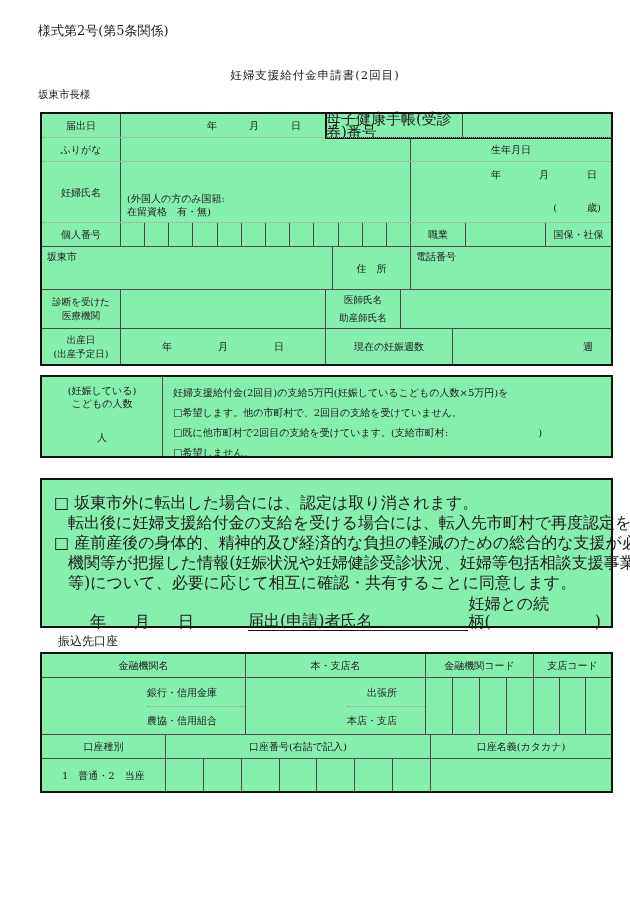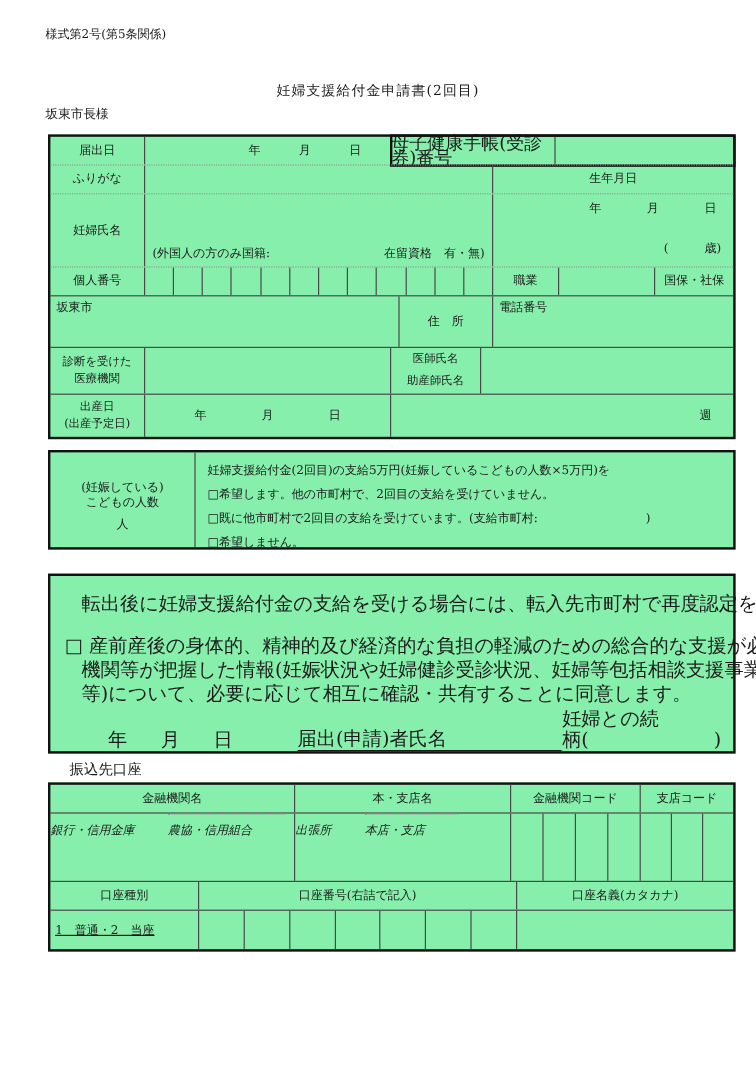--- a/index.html
+++ b/index.html
@@ -2,21 +2,21 @@
 <html><head>
 <meta charset="utf-8">
 <style>
   html,body { margin:0; padding:0; background:#e8e8e8; }
   .page {
     position:relative; width:630px; height:903px; background:#ffffff;
     font-family:"DejaVu Serif","Liberation Serif",serif;
     color:#1a1a1a; overflow:hidden;
   }
   .abs { position:absolute; }
-  .form-number { left:38px; top:22px; font-size:10px; }
+  .form-number { left:38px; top:22px; font-size:13px; }
   .form-title  { left:0; right:0; top:68px; text-align:center; font-size:11.5px; letter-spacing:1px; }
   .addressee   { left:38px; top:88px; font-size:10.5px; }
 
   
   .tbl { position:absolute; left:40px; width:573px; border:2px solid #111; box-sizing:border-box; background:#86efac; }
   .row { display:flex; position:relative; }
   .bt-solid { border-top:1px solid #4a4a4a; }
   .bt-dot   { border-top:1px dotted #999; }
   .cell { box-sizing:border-box; display:flex; align-items:center; justify-content:center;
           font-size:10px; line-height:13px; }
@@ -44,49 +44,49 @@
   .handbook-box { position:absolute; top:-2px; left:283px; right:-2px; height:27px;
                   border:2px solid #111; box-sizing:border-box; pointer-events:none; }
 
   
   .cells { padding:0; align-items:stretch; }
   .tick-cell { flex:1; border-left:1px solid #4a4a4a; }
   .tick-cell:first-child { border-left:none; }
 
   
   .name-val { flex-direction:column; align-items:stretch; justify-content:flex-end; padding:0; }
-  .nat-line { display:flex; justify-content:space-between; padding:0 6px 4px 6px; font-size:10px; }
+  .nat-line { display:flex; justify-content:space-between; padding:0 6px 4px 6px; font-size:10px;flex-direction:column; }
   .birth-col { flex-direction:column; align-items:stretch; justify-content:space-between; padding:6px 0 8px 0; }
   .age-line { text-align:right; padding-right:10px; font-size:10px; }
 
   
-  .children-left { flex-direction:column; justify-content:flex-start; padding-top:23px; width:120px; }
+  .children-left { flex-direction:column; justify-content:flex-start; padding-top:7px; width:120px; }
   .children-left .unit { margin-top:auto; margin-bottom:12px; }
   .children-right { flex-direction:column; align-items:flex-start; justify-content:space-between;
                     padding:6px 8px 0 10px; }
   .children-right .line { line-height:20px; white-space:nowrap; }
 
   
   .agree { flex-direction:column; align-items:stretch; justify-content:flex-start;
            padding:13px 10px 0 12px; }
   .agree .item-line  { line-height:20px; white-space:nowrap; }
   .agree .cont-line  { line-height:20px; padding-left:14px; white-space:nowrap; }
   .agree .spacer { height:16px; }
   .sig-line { display:flex; align-items:flex-end; line-height:18px; margin-top:2px; padding-left:36px; }
   .sig-line .d { margin-right:28px; }
   .sig-name { border-bottom:1px solid #1a1a1a; width:246px; margin-left:26px; }
   .rel-close { margin-left:34px; }
 
   
   .bank-heading { left:38px; top:633px; font-size:12px;margin-left:20px; }
-  .stack { flex-direction:row; align-items:flex-start; justify-content:flex-start; padding:0;font-style:italic; }
+  .stack { flex-direction:column; align-items:flex-end; justify-content:flex-start; padding:0; }
   .stack > div { height:28px; box-sizing:border-box; display:flex; align-items:center;
                  justify-content:flex-end; padding-right:28px; font-size:10px; }
   .stack > div + div { border-top:1px dotted #999; }
-  .acct-type { justify-content:flex-start; padding-left:4px;text-decoration:underline; }
+  .acct-type { justify-content:flex-start; padding-left:20px; }
 </style>
 </head>
 <body>
 
 <div class="page">
 
   <div class="abs form-number">様式第2号(第5条関係)</div>
   <div class="abs form-title">妊婦支援給付金申請書(2回目)</div>
   <div class="abs addressee">坂東市長様</div>
 
@@ -175,20 +175,21 @@
     <div class="row h35 bt-solid">
       <div class="cell w78 colflex smlabel">
         <div>出産日</div>
         <div>(出産予定日)</div>
       </div>
       <div class="cell w205 dates-center">
         <span>年</span>
         <span>月</span>
         <span>日</span>
       </div>
+      <div class="cell w127">現在の妊娠週数</div>
       <div class="cell flex1 rightpad">
         <span>週</span>
       </div>
     </div>
   </div>
 
   <div class="tbl" style="top:375px;height:83px">
     <div class="row" style="height:79px">
       <div class="cell children-left">
         <div>(妊娠している)</div>
@@ -204,20 +205,25 @@
           <span>□</span><span>既に他市町村で2回目の支給を受けています。(支給市町村:</span><span style="margin-left:90px">)</span>
         </div>
         <div class="line">
           <span>□</span><span>希望しません。</span>
         </div>
       </div>
     </div>
   </div>
 
   <div class="tbl agree" style="top:478px;height:150px;display:flex">
+    <div class="item-line">
+      <span>□</span>
+      <span> </span>
+      <span>坂東市外に転出した場合には、認定は取り消されます。</span>
+    </div>
     <div class="cont-line">転出後に妊婦支援給付金の支給を受ける場合には、転入先市町村で再度認定を受けていただく必要があります。</div>
     <div class="spacer"></div>
     <div class="item-line">
       <span>□</span>
       <span> </span>
       <span>産前産後の身体的、精神的及び経済的な負担の軽減のための総合的な支援が必要となる場合には、市、医療機関、相談支援関係</span>
     </div>
     <div class="cont-line">機関等が把握した情報(妊娠状況や妊婦健診受診状況、妊婦等包括相談支援事業(伴走型相談支援)等で活用するアンケートの結果</div>
     <div class="cont-line">等)について、必要に応じて相互に確認・共有することに同意します。</div>
     <div class="sig-line">

